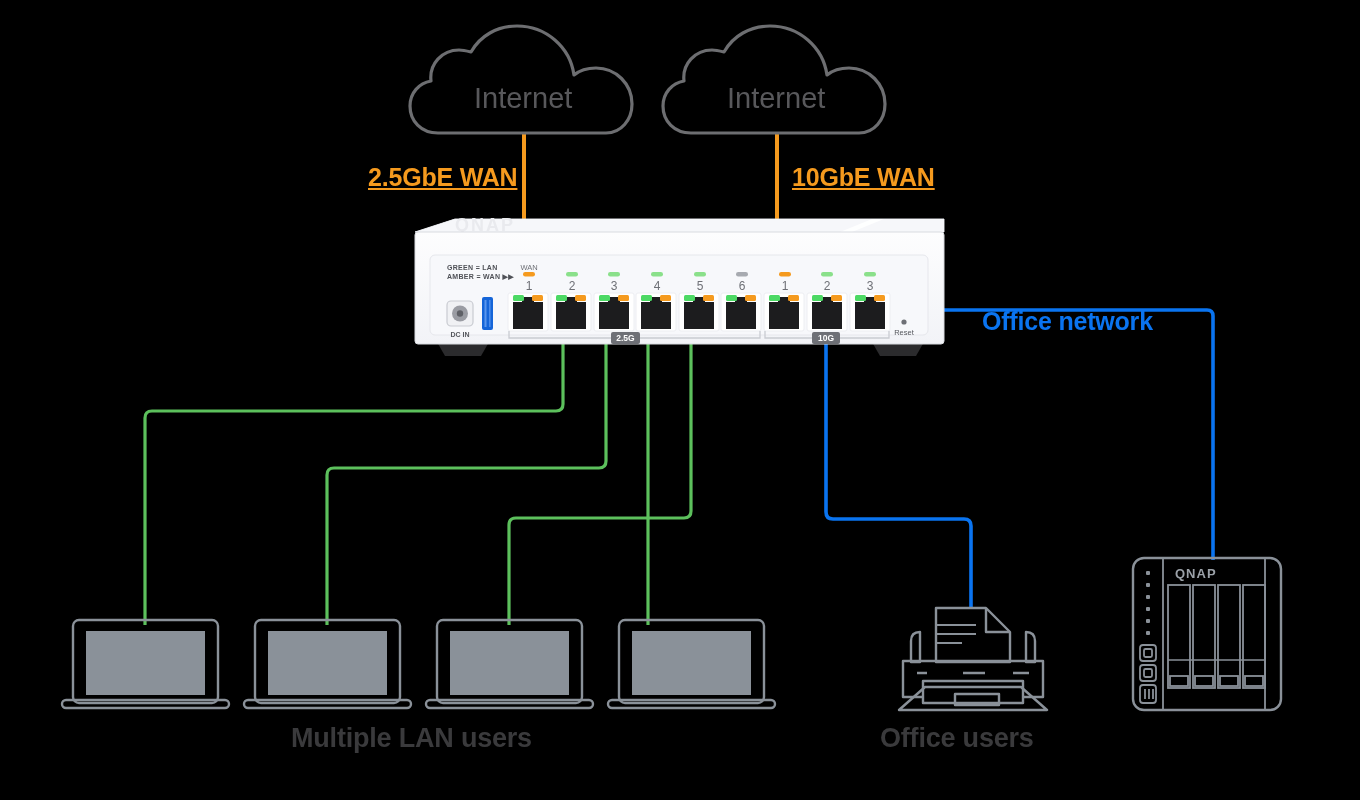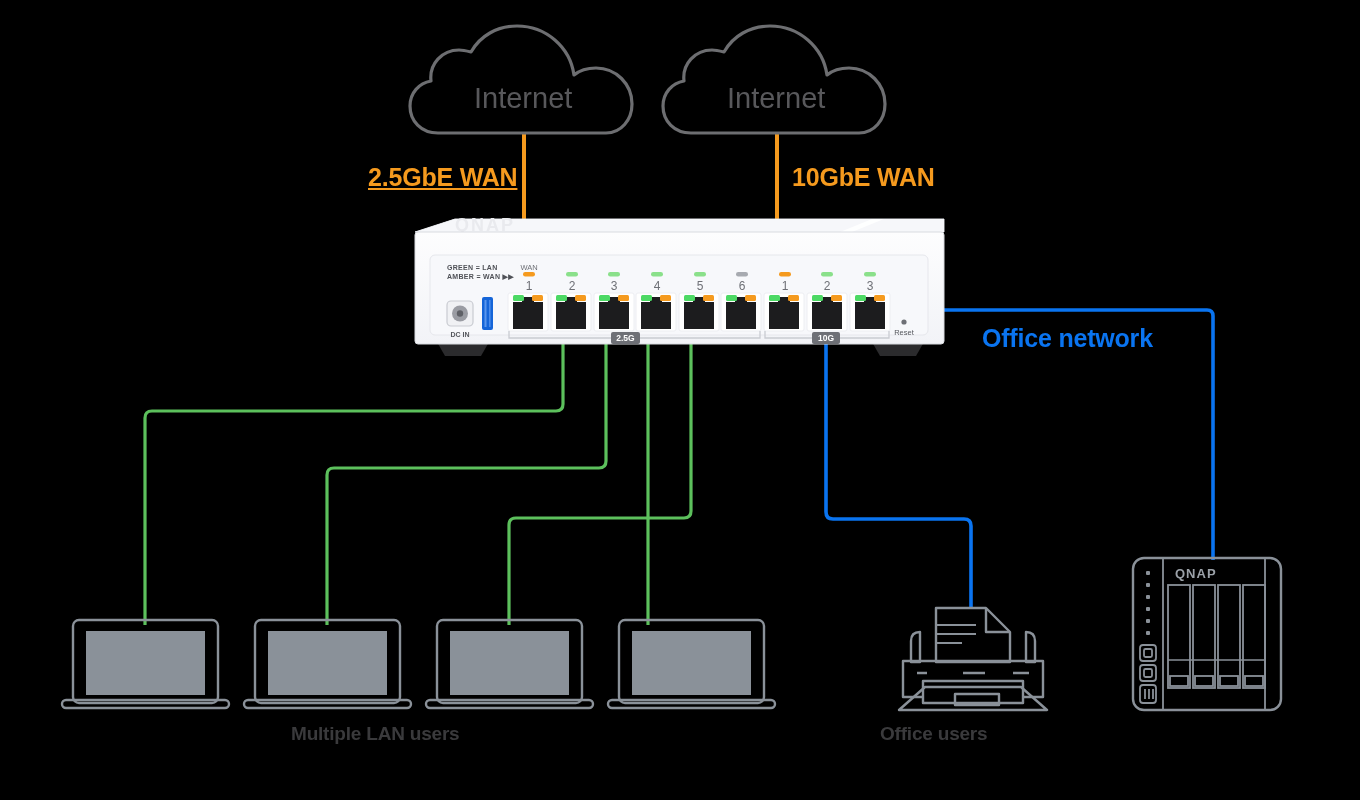--- a/index.html
+++ b/index.html
@@ -4,21 +4,21 @@
 <style>
   html,body{margin:0;padding:0;background:#000;}
   body{width:1360px;height:800px;overflow:hidden;
        font-family:"Liberation Sans","DejaVu Sans",sans-serif;}
   #stage{position:relative;width:1360px;height:800px;background:#000;}
   svg.layer{position:absolute;left:0;top:0;width:1360px;height:800px;}
   .lbl{position:absolute;white-space:nowrap;font-weight:bold;letter-spacing:-.2px;}
   .lbl-wan{color:#F59A1E;font-size:25px;}
   .lbl-lan{color:#2FA336;font-size:25px;line-height:31px;}
   .lbl-office{color:#0A74F0;font-size:25px;}
-  .lbl-dev{color:#3A3A3C;font-size:19px;}
+  .lbl-dev{color:#3A3A3C;font-size:27px;}
   .cloudtxt{position:absolute;color:#58585B;font-size:29px;font-weight:normal;}
 </style>
 </head>
 <body>
 
 <div id="stage">
 
   <svg class="layer" viewBox="0 0 1360 800">
 
     <g fill="none" stroke="#F59A1E" stroke-width="4">
@@ -284,21 +284,21 @@
         <rect x="1218" y="585" width="22" height="103"></rect>
         <rect x="1220" y="676" width="18" height="10"></rect>
         <rect x="1243" y="585" width="22" height="103"></rect>
         <rect x="1245" y="676" width="18" height="10"></rect>
         <path d="M1168 660 h97" stroke-width="1.6"></path>
       </g>
     </g>
   </svg>
 
   <div class="lbl lbl-wan" style="left:368px;top:163px;text-decoration:underline;">2.5GbE WAN</div>
-  <div class="lbl lbl-wan" style="left:792px;top:163px;">10GbE WAN</div>
-
-
-  <div class="lbl lbl-office" style="left:982px;top:324px;">Office network</div>
+  <div class="lbl lbl-wan" style="left:792px;top:163px;text-decoration:underline;">10GbE WAN</div>
+
+
+  <div class="lbl lbl-office" style="left:982px;top:307px;">Office network</div>
 
   <div class="lbl lbl-dev" style="left:291px;top:723px;">Multiple LAN users</div>
   <div class="lbl lbl-dev" style="left:880px;top:723px;">Office users</div>
 
 </div>
 
 </body></html>

